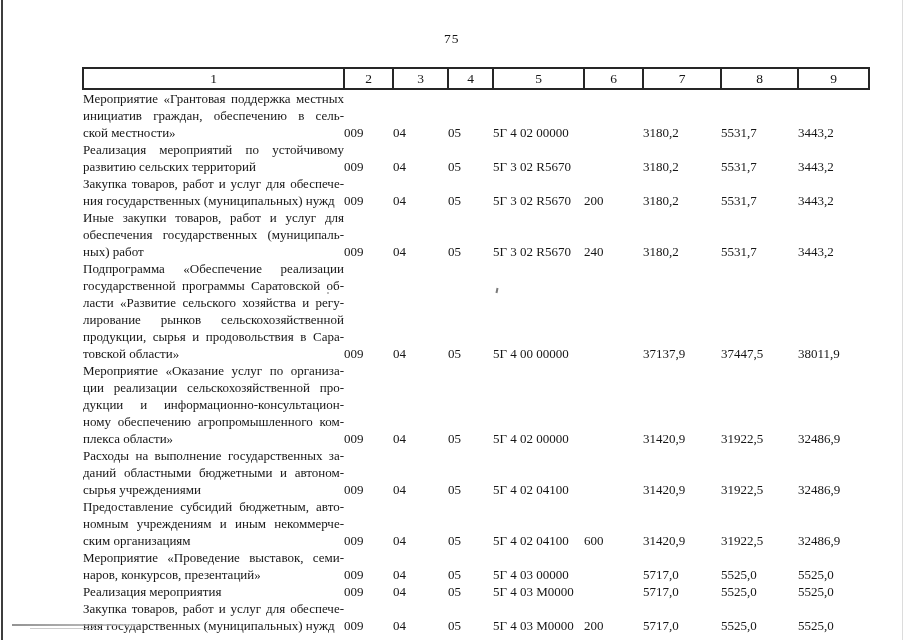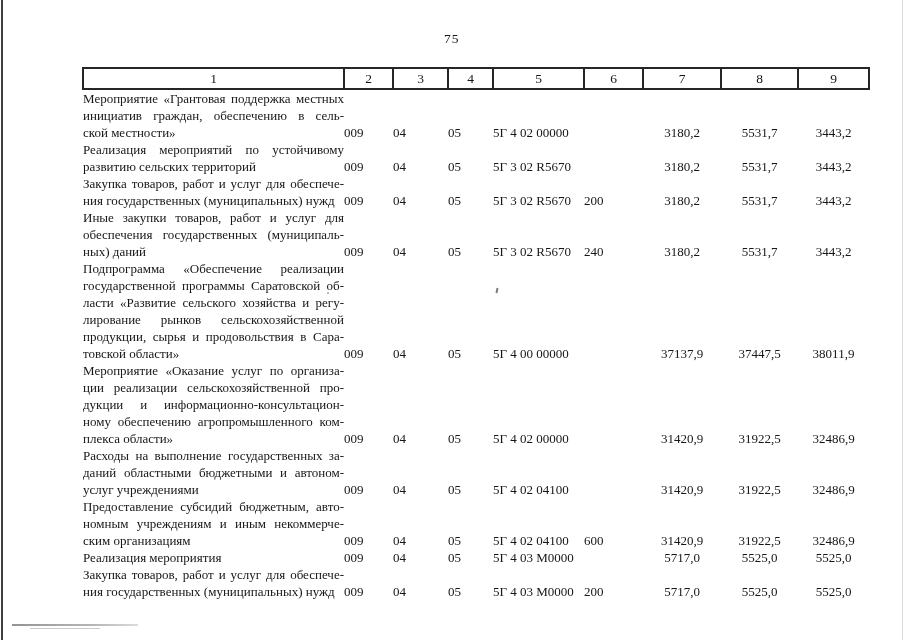--- a/index.html
+++ b/index.html
@@ -36,21 +36,21 @@
   }
   table.doc-table tbody td {
     border: none; padding: 0;
     vertical-align: bottom;
     line-height: 17px;
   }
   td.title-cell { padding-left: 3px; padding-top: 1px; }
   td.title-cell .ln { display: block; line-height: 17px; }
   td.title-cell .ln.j { text-align: justify; text-align-last: justify; }
   td.c-mid { text-align: left; }
-  td.c-num { text-align: center; padding-right: 2px; }
+  td.c-num { text-align: left; padding-right: 2px; }
   td.c-num.last { padding-right: 0; }
   .scan-smudge-1 {
     position: absolute; left: 12px; top: 624px; width: 126px; height: 2px;
     background: linear-gradient(90deg, #6f6f6f 0%, #8a8a8a 35%, #9f9f9f 65%, #cfcfcf 100%);
     opacity: 0.75;
   }
   .scan-smudge-2 {
     position: absolute; left: 30px; top: 628px; width: 70px; height: 1px;
     background: #b5b5b5; opacity: 0.7;
   }
@@ -138,21 +138,21 @@
           <td class="c-mid">5Г 3 02 R5670</td>
           <td class="c-mid">200</td>
           <td class="c-num">3180,2</td>
           <td class="c-num">5531,7</td>
           <td class="c-num last">3443,2</td>
         </tr>
         <tr>
           <td class="title-cell">
             <span class="ln j">Иные закупки товаров, работ и услуг для</span>
             <span class="ln j">обеспечения государственных (муниципаль-</span>
-            <span class="ln">ных) даний</span>
+            <span class="ln">ных) работ</span>
           </td>
           <td class="c-mid">009</td>
           <td class="c-mid">04</td>
           <td class="c-mid">05</td>
           <td class="c-mid">5Г 3 02 R5670</td>
           <td class="c-mid">240</td>
           <td class="c-num">3180,2</td>
           <td class="c-num">5531,7</td>
           <td class="c-num last">3443,2</td>
         </tr>
@@ -188,21 +188,21 @@
           <td class="c-mid">5Г 4 02 00000</td>
           <td class="c-mid"></td>
           <td class="c-num">31420,9</td>
           <td class="c-num">31922,5</td>
           <td class="c-num last">32486,9</td>
         </tr>
         <tr>
           <td class="title-cell">
             <span class="ln j">Расходы на выполнение государственных за-</span>
             <span class="ln j">даний областными бюджетными и автоном-</span>
-            <span class="ln">услуг учреждениями</span>
+            <span class="ln">сырья учреждениями</span>
           </td>
           <td class="c-mid">009</td>
           <td class="c-mid">04</td>
           <td class="c-mid">05</td>
           <td class="c-mid">5Г 4 02 04100</td>
           <td class="c-mid"></td>
           <td class="c-num">31420,9</td>
           <td class="c-num">31922,5</td>
           <td class="c-num last">32486,9</td>
         </tr>
@@ -216,20 +216,34 @@
           <td class="c-mid">04</td>
           <td class="c-mid">05</td>
           <td class="c-mid">5Г 4 02 04100</td>
           <td class="c-mid">600</td>
           <td class="c-num">31420,9</td>
           <td class="c-num">31922,5</td>
           <td class="c-num last">32486,9</td>
         </tr>
         <tr>
           <td class="title-cell">
+            <span class="ln j">Мероприятие «Проведение выставок, семи-</span>
+            <span class="ln">наров, конкурсов, презентаций»</span>
+          </td>
+          <td class="c-mid">009</td>
+          <td class="c-mid">04</td>
+          <td class="c-mid">05</td>
+          <td class="c-mid">5Г 4 03 00000</td>
+          <td class="c-mid"></td>
+          <td class="c-num">5717,0</td>
+          <td class="c-num">5525,0</td>
+          <td class="c-num last">5525,0</td>
+        </tr>
+        <tr>
+          <td class="title-cell">
             <span class="ln">Реализация мероприятия</span>
           </td>
           <td class="c-mid">009</td>
           <td class="c-mid">04</td>
           <td class="c-mid">05</td>
           <td class="c-mid">5Г 4 03 М0000</td>
           <td class="c-mid"></td>
           <td class="c-num">5717,0</td>
           <td class="c-num">5525,0</td>
           <td class="c-num last">5525,0</td>

